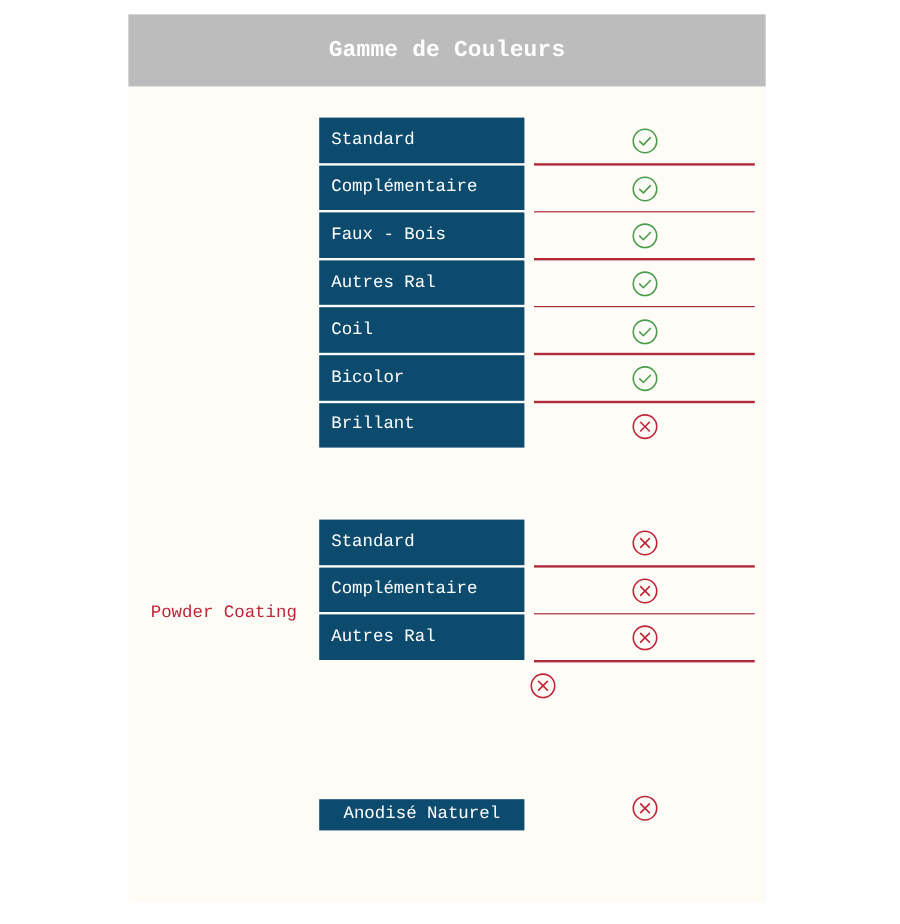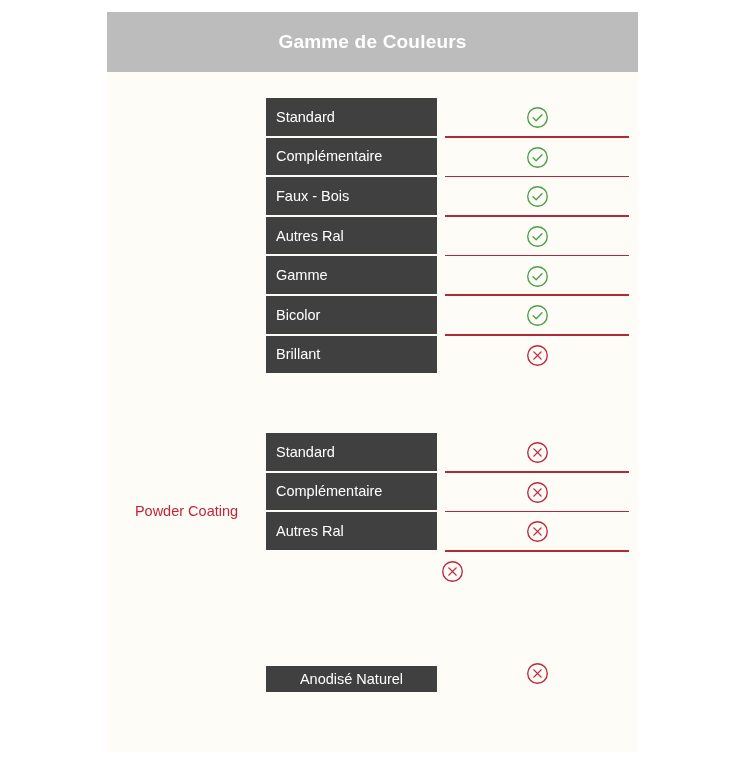--- a/index.html
+++ b/index.html
@@ -13,20 +13,21 @@
   body {
     font-family: "Liberation Sans", sans-serif;
     -webkit-font-smoothing: antialiased;
   }
 
   .page {
     position: relative;
     width: 750px;
     height: 770px;
     background: #ffffff;
+    font-family: Liberation Mono, monospace;
   }
 
   
   .panel {
     position: absolute;
     left: 107px;
     top: 12px;
     width: 531px;
     height: 740px;
     background: #fdfcf7;
@@ -83,21 +84,21 @@
 
   .row {
     position: relative;
     height: 39.6px;
     display: flex;
     align-items: stretch;
   }
 
   .cell-label {
     width: 171px;
-    background: #404040;
+    background: #0c4a6e;
     color: #ffffff;
     font-size: 14.5px;
     display: flex;
     align-items: center;
     padding-left: 10px;
     box-sizing: border-box;
     margin-bottom: 2px;
   }
   .cell-label.center {
     justify-content: center;
@@ -186,21 +187,21 @@
             <div class="cell-mark">
               <span>
                 <svg class="icon" viewBox="0 0 24 24" fill="none" stroke="#4a9e4a" stroke-width="1.4" stroke-linecap="round" stroke-linejoin="round">
                   <circle cx="12" cy="12" r="10.2"></circle>
                   <path d="M7.4 12.3 L10.6 15.4 L16.7 9.1"></path>
                 </svg>
               </span>
             </div>
           </div>
           <div class="row">
-            <div class="cell-label">Gamme</div>
+            <div class="cell-label">Coil</div>
             <div class="cell-mark">
               <span>
                 <svg class="icon" viewBox="0 0 24 24" fill="none" stroke="#4a9e4a" stroke-width="1.4" stroke-linecap="round" stroke-linejoin="round">
                   <circle cx="12" cy="12" r="10.2"></circle>
                   <path d="M7.4 12.3 L10.6 15.4 L16.7 9.1"></path>
                 </svg>
               </span>
             </div>
           </div>
           <div class="row">

